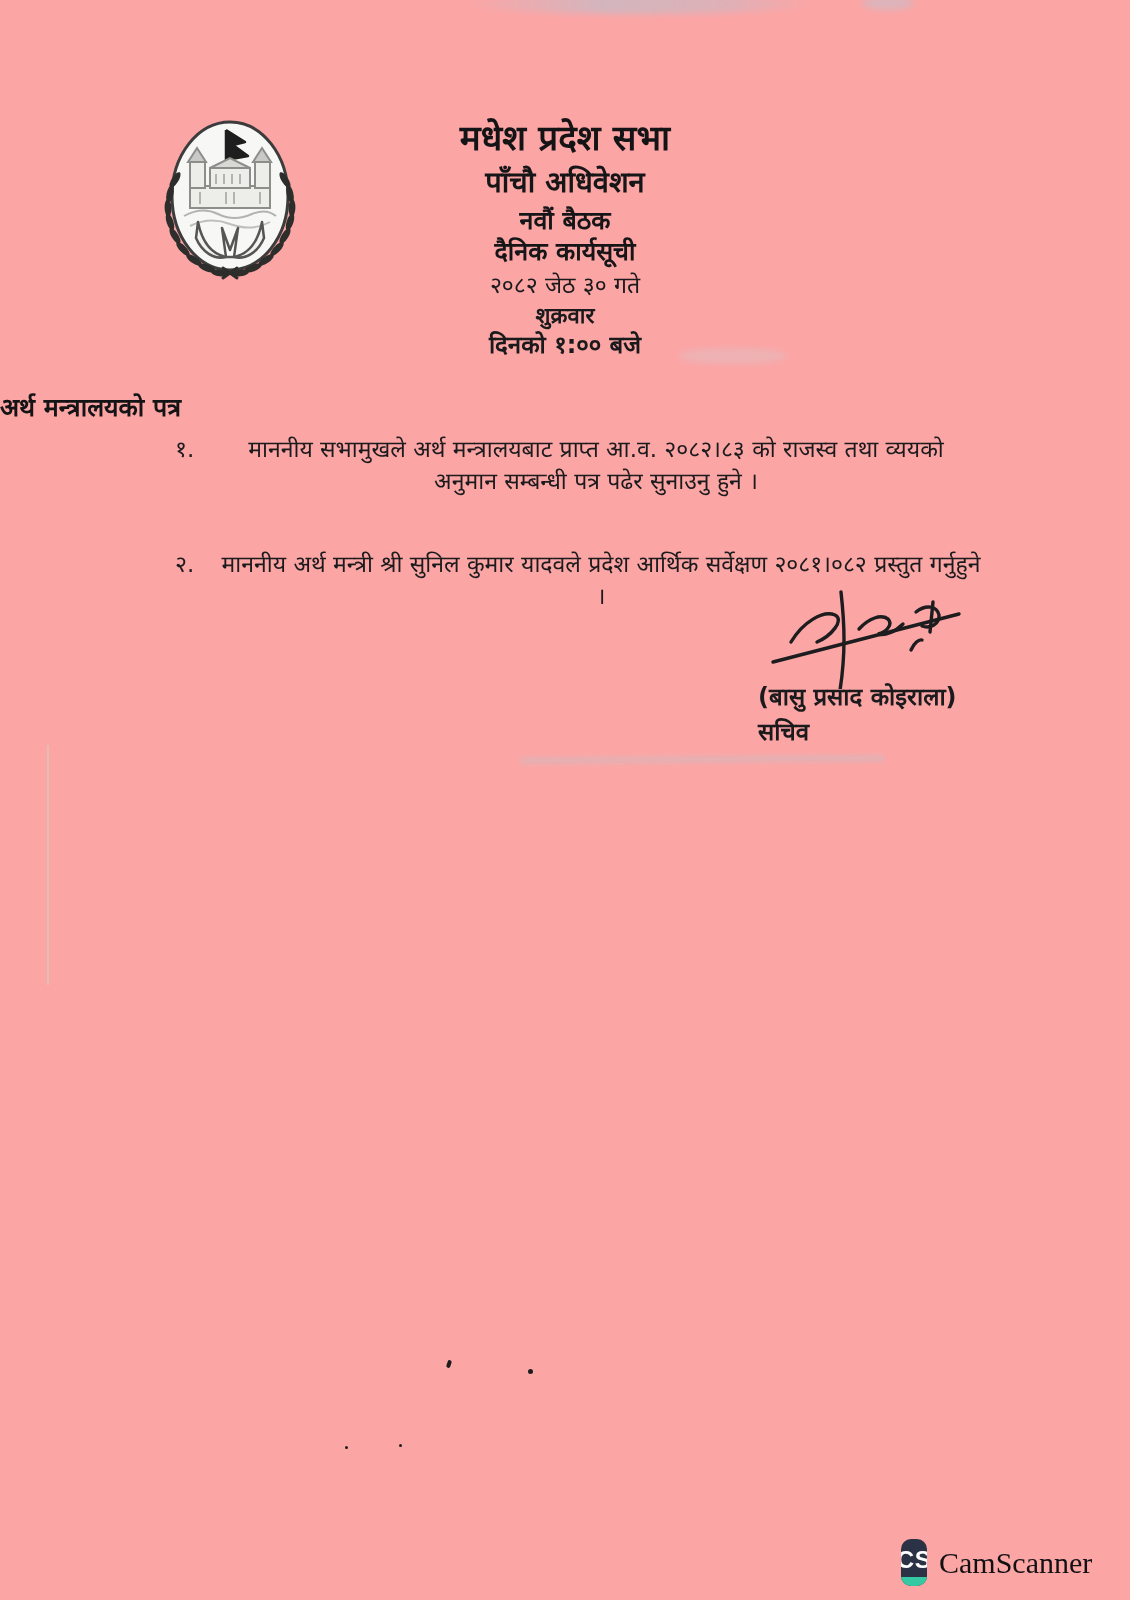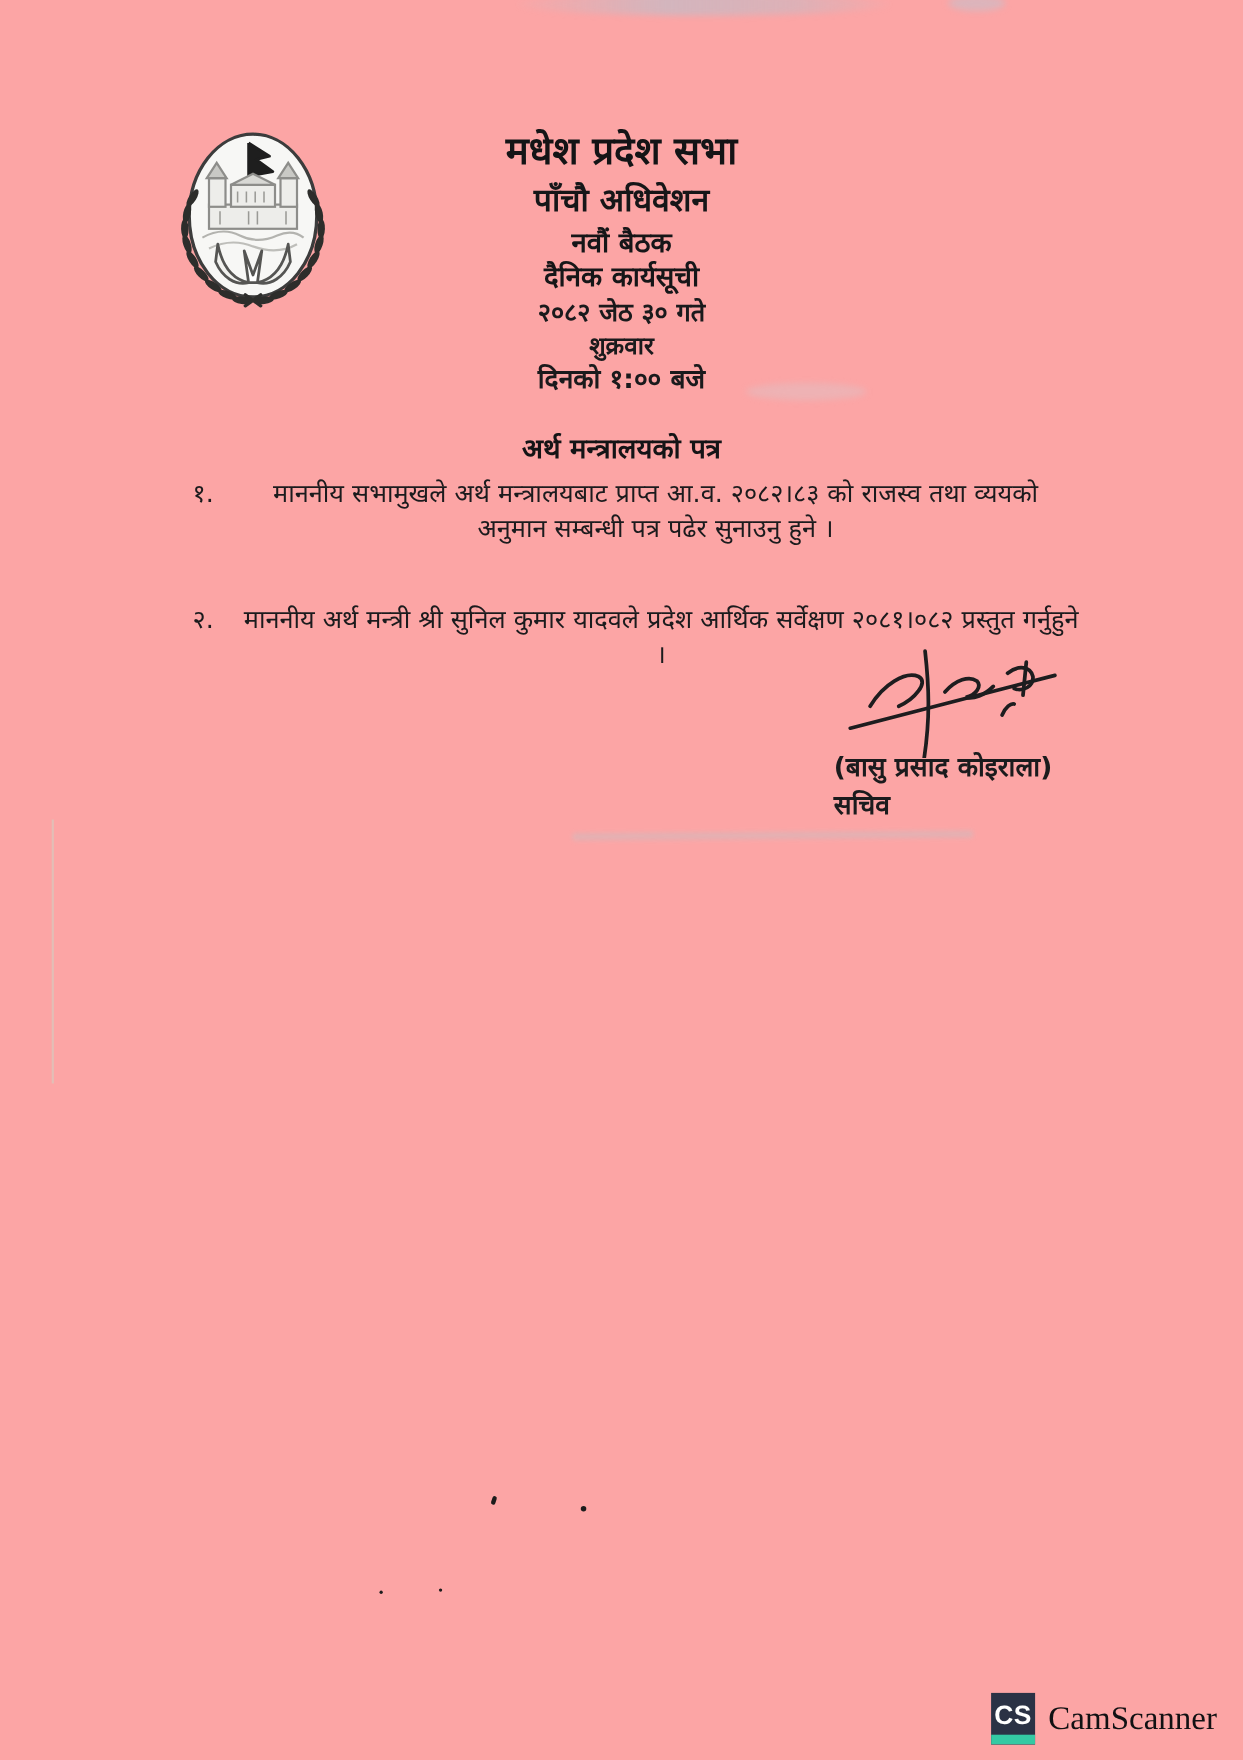--- a/index.html
+++ b/index.html
@@ -76,29 +76,29 @@
     position: absolute;
     left: 0; top: 118px;
     width: 1130px;
     text-align: center;
     line-height: 1.15;
   }
   .h-title   { font-size: 35px; font-weight: 700; color: #141416; margin-bottom: 8px; }
   .h-session { font-size: 29px; font-weight: 700; color: #161618; margin-bottom: 7px; }
   .h-meeting { font-size: 25px; font-weight: 700; color: #161618; margin-bottom: 3px; }
   .h-doctype { font-size: 25px; font-weight: 700; color: #161618; margin-bottom: 5px; }
-  .h-date    { font-size: 23px; font-weight: 700; color: #1a1a1c; margin-bottom: 4px; }
+  .h-date    { font-size: 23px; font-weight: 400; color: #1a1a1c; margin-bottom: 4px; }
   .h-weekday { font-size: 22px; font-weight: 700; color: #1a1a1c; margin-bottom: 4px; }
   .h-time    { font-size: 24px; font-weight: 600; color: #1a1a1c; }
 
   
   .section-heading {
     position: absolute;
     left: 0; width: 1130px;
-    text-align: center;
+    text-align: left;
     font-size: 25px; font-weight: 700;
     color: #141416;
   }
   .heading-1 { top: 389px; }
   .heading-2 { top: 518px; }
 
   .agenda-item {
     position: absolute;
     display: flex;
     font-size: 23px;
@@ -125,22 +125,22 @@
   
   .camscanner {
     position: absolute;
     left: 901px; top: 1539px;
     display: flex;
     align-items: center;
     gap: 12px;
   }
   .cs-logo {
     position: relative;
-    width: 40px; height: 47px;
-    border-radius: 0;
+    width: 26px; height: 47px;
+    border-radius: 10px;
     overflow: hidden;
     display: flex;
     align-items: center;
     justify-content: center;
   }
   .cs-logo-text {
     position: relative;
     z-index: 2;
     color: #ffffff;
     font-weight: 700;

